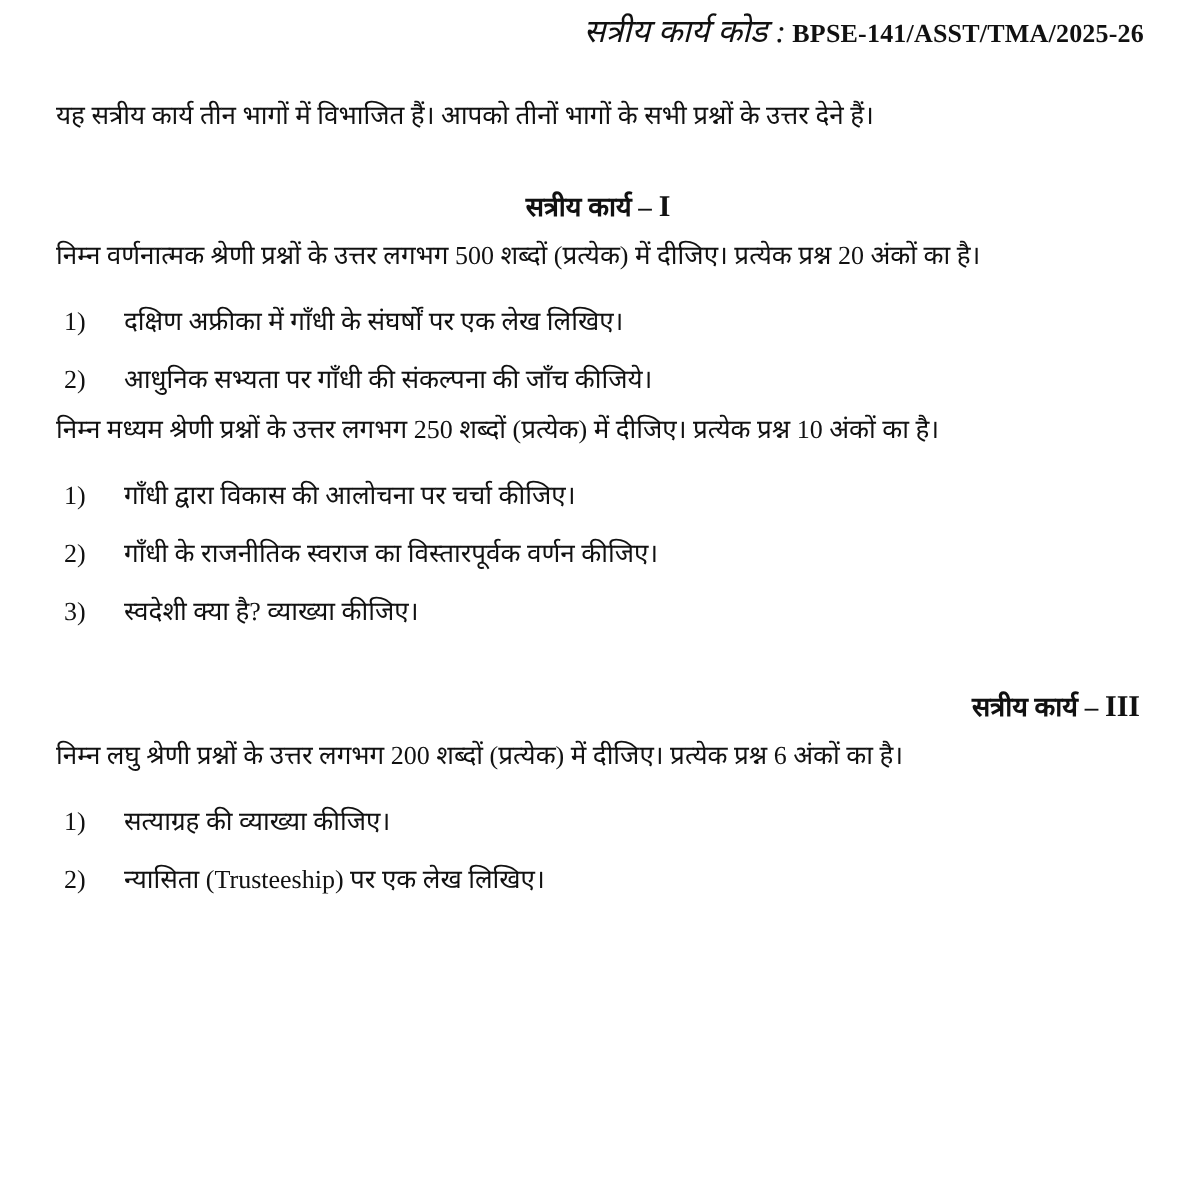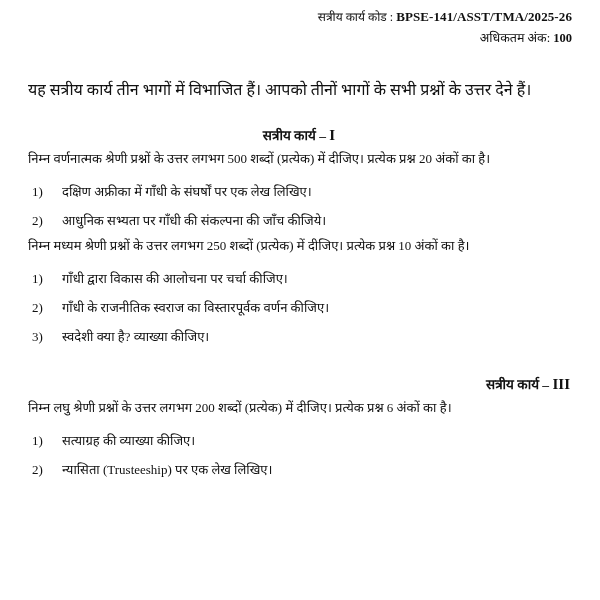--- a/index.html
+++ b/index.html
@@ -24,42 +24,43 @@
   .header {
     padding: 8px 28px 0 28px;
     text-align: right;
   }
   .header-line1 {
     font-size: 12.5px;
     line-height: 18px;
     white-space: nowrap;
   }
   .header-line1 .code-label {
-    font-size: 12px;
+    font-size: 16px;
+    font-style: italic;
   }
   .header-line1 .code-value {
     font-weight: bold;
     font-size: 13px;
     letter-spacing: 0.1px;
   }
   .header-line2 {
     font-size: 12.5px;
     line-height: 18px;
     margin-top: 3px;
   }
   .header-line2 .marks-value {
     font-weight: bold;
   }
   .content {
     padding: 6px 30px 0 28px;
   }
   .intro {
-    font-size: 16px;
+    font-size: 13px;
     line-height: 20px;
-    margin-top: 27px;
+    margin-top: 16px;
   }
   .section-title {
     text-align: center;
     font-size: 13.5px;
     font-weight: bold;
     margin-top: 26px;
     margin-bottom: 0;
   }
   .section-title .roman {
     font-size: 15px;
@@ -97,24 +98,20 @@
 </style>
 </head>
 <body>
 
 <div class="page">
 
   <div class="header">
     <div class="header-line1">
       <span class="code-label">सत्रीय कार्य कोड :</span>
       <span class="code-value">BPSE-141/ASST/TMA/2025-26</span>
-    </div>
-    <div class="header-line2">
-      <span>अधिकतम अंक:</span>
-      <span class="marks-value">100</span>
     </div>
   </div>
 
   <div class="content">
 
     <p class="intro">यह सत्रीय कार्य तीन भागों में विभाजित हैं। आपको तीनों भागों के सभी प्रश्नों के उत्तर देने हैं।</p>
 
     <div class="sec1">
       <div class="section-title">
         <span>सत्रीय कार्य –</span>

